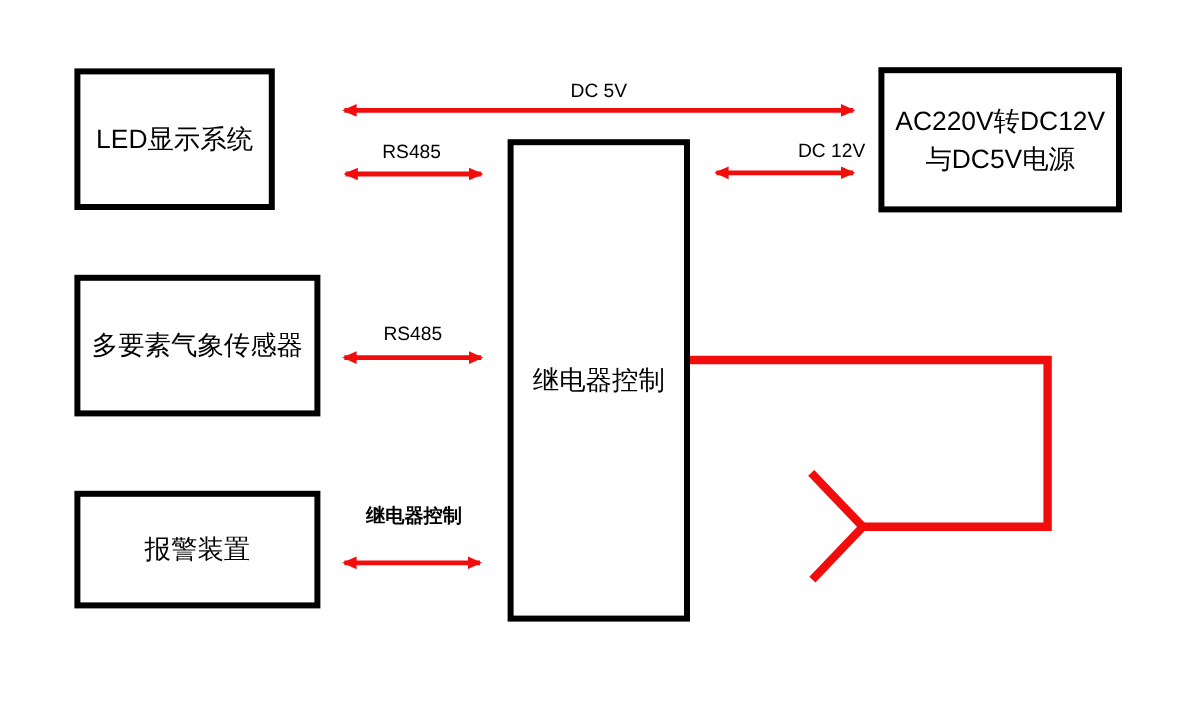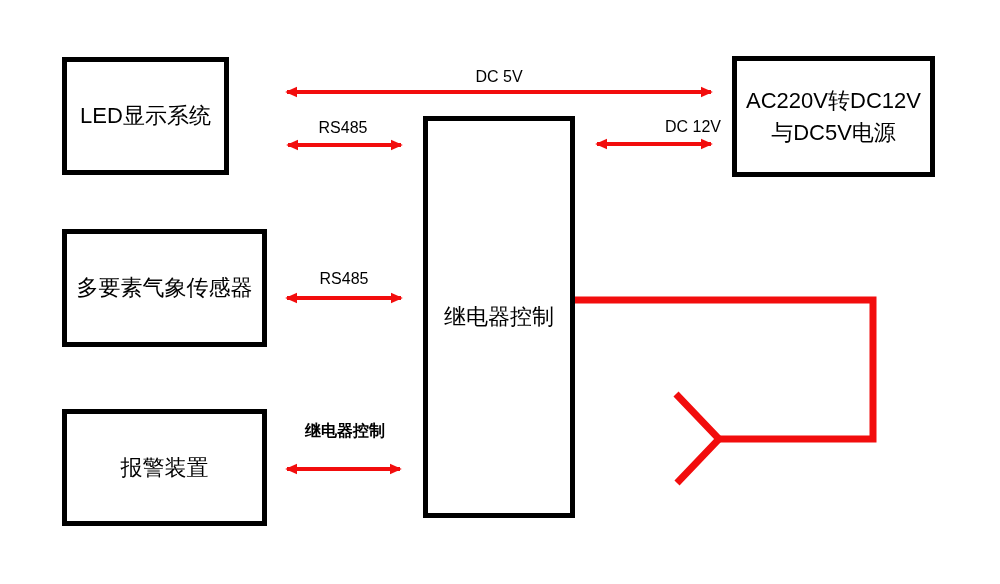--- a/index.html
+++ b/index.html
@@ -26,21 +26,21 @@
     align-items: center;
     justify-content: center;
     text-align: center;
     font-size: 22px;
     line-height: 1.45;
     box-sizing: border-box;
     z-index: 2;
   }
   .box-led     { left: 62px;  top: 57px;  width: 167px; height: 118px; }
   .box-weather { left: 62px;  top: 229px; width: 205px; height: 118px; }
-  .box-alarm   { left: 62px;  top: 409px; width: 205px; height: 117px; }
+  .box-alarm   { left: 62px;  top: 409px; width: 205px; height: 98px; }
   .box-data    { left: 423px; top: 116px; width: 152px; height: 402px; }
   .box-power   { left: 732px; top: 56px;  width: 203px; height: 121px; }
 
   .edge-label {
     position: absolute;
     transform: translateX(-50%);
     font-size: 16px;
     line-height: 26px;
     white-space: nowrap;
     z-index: 3;

